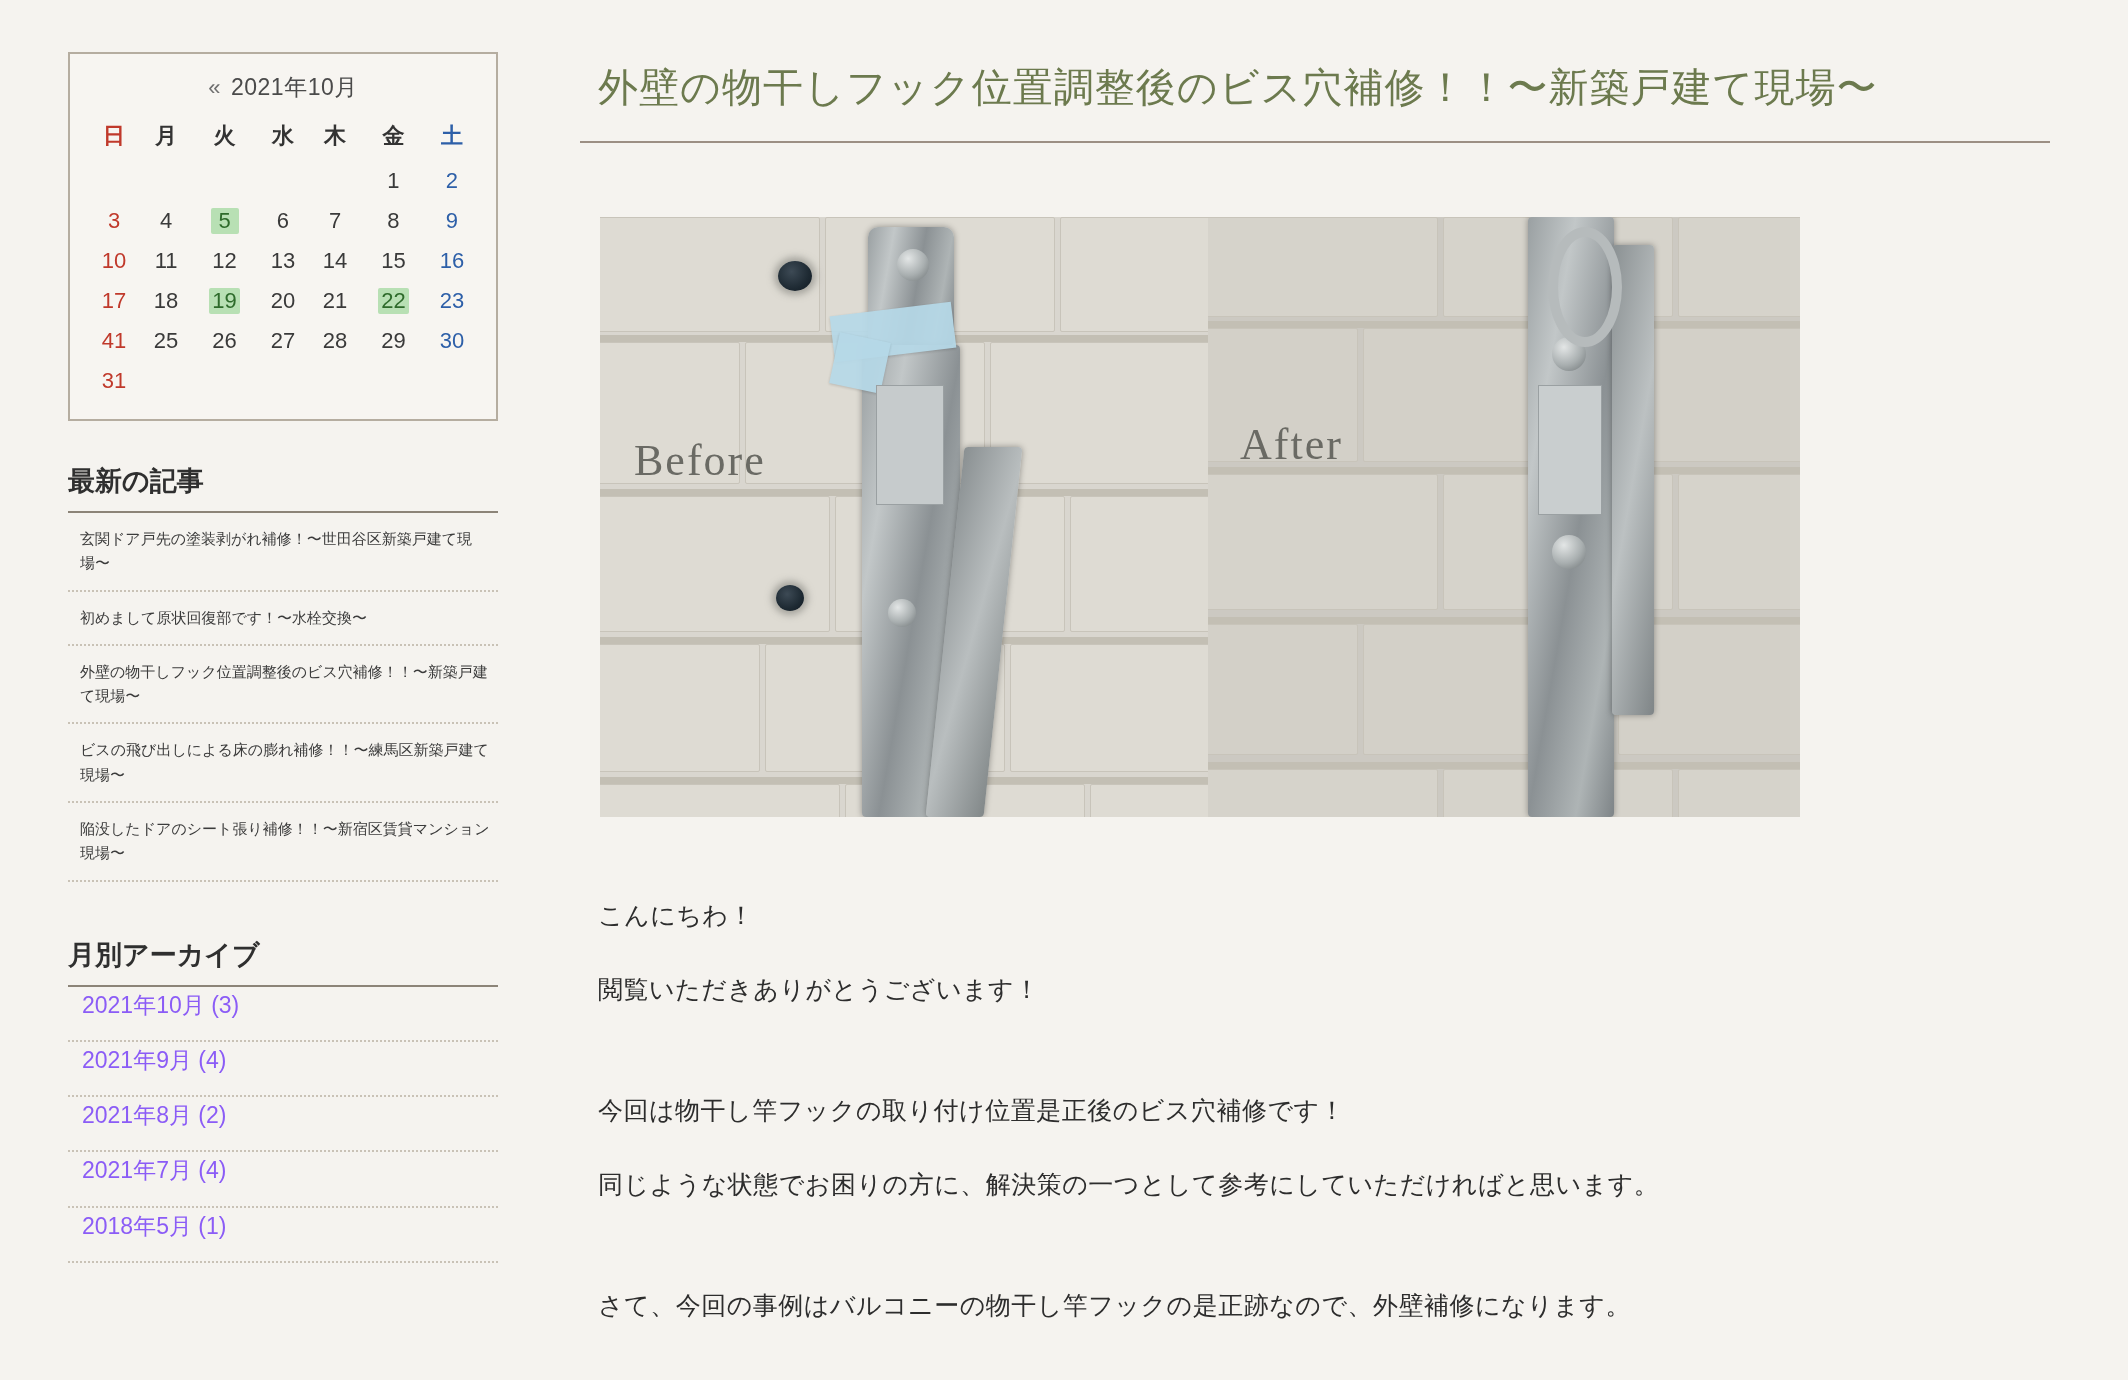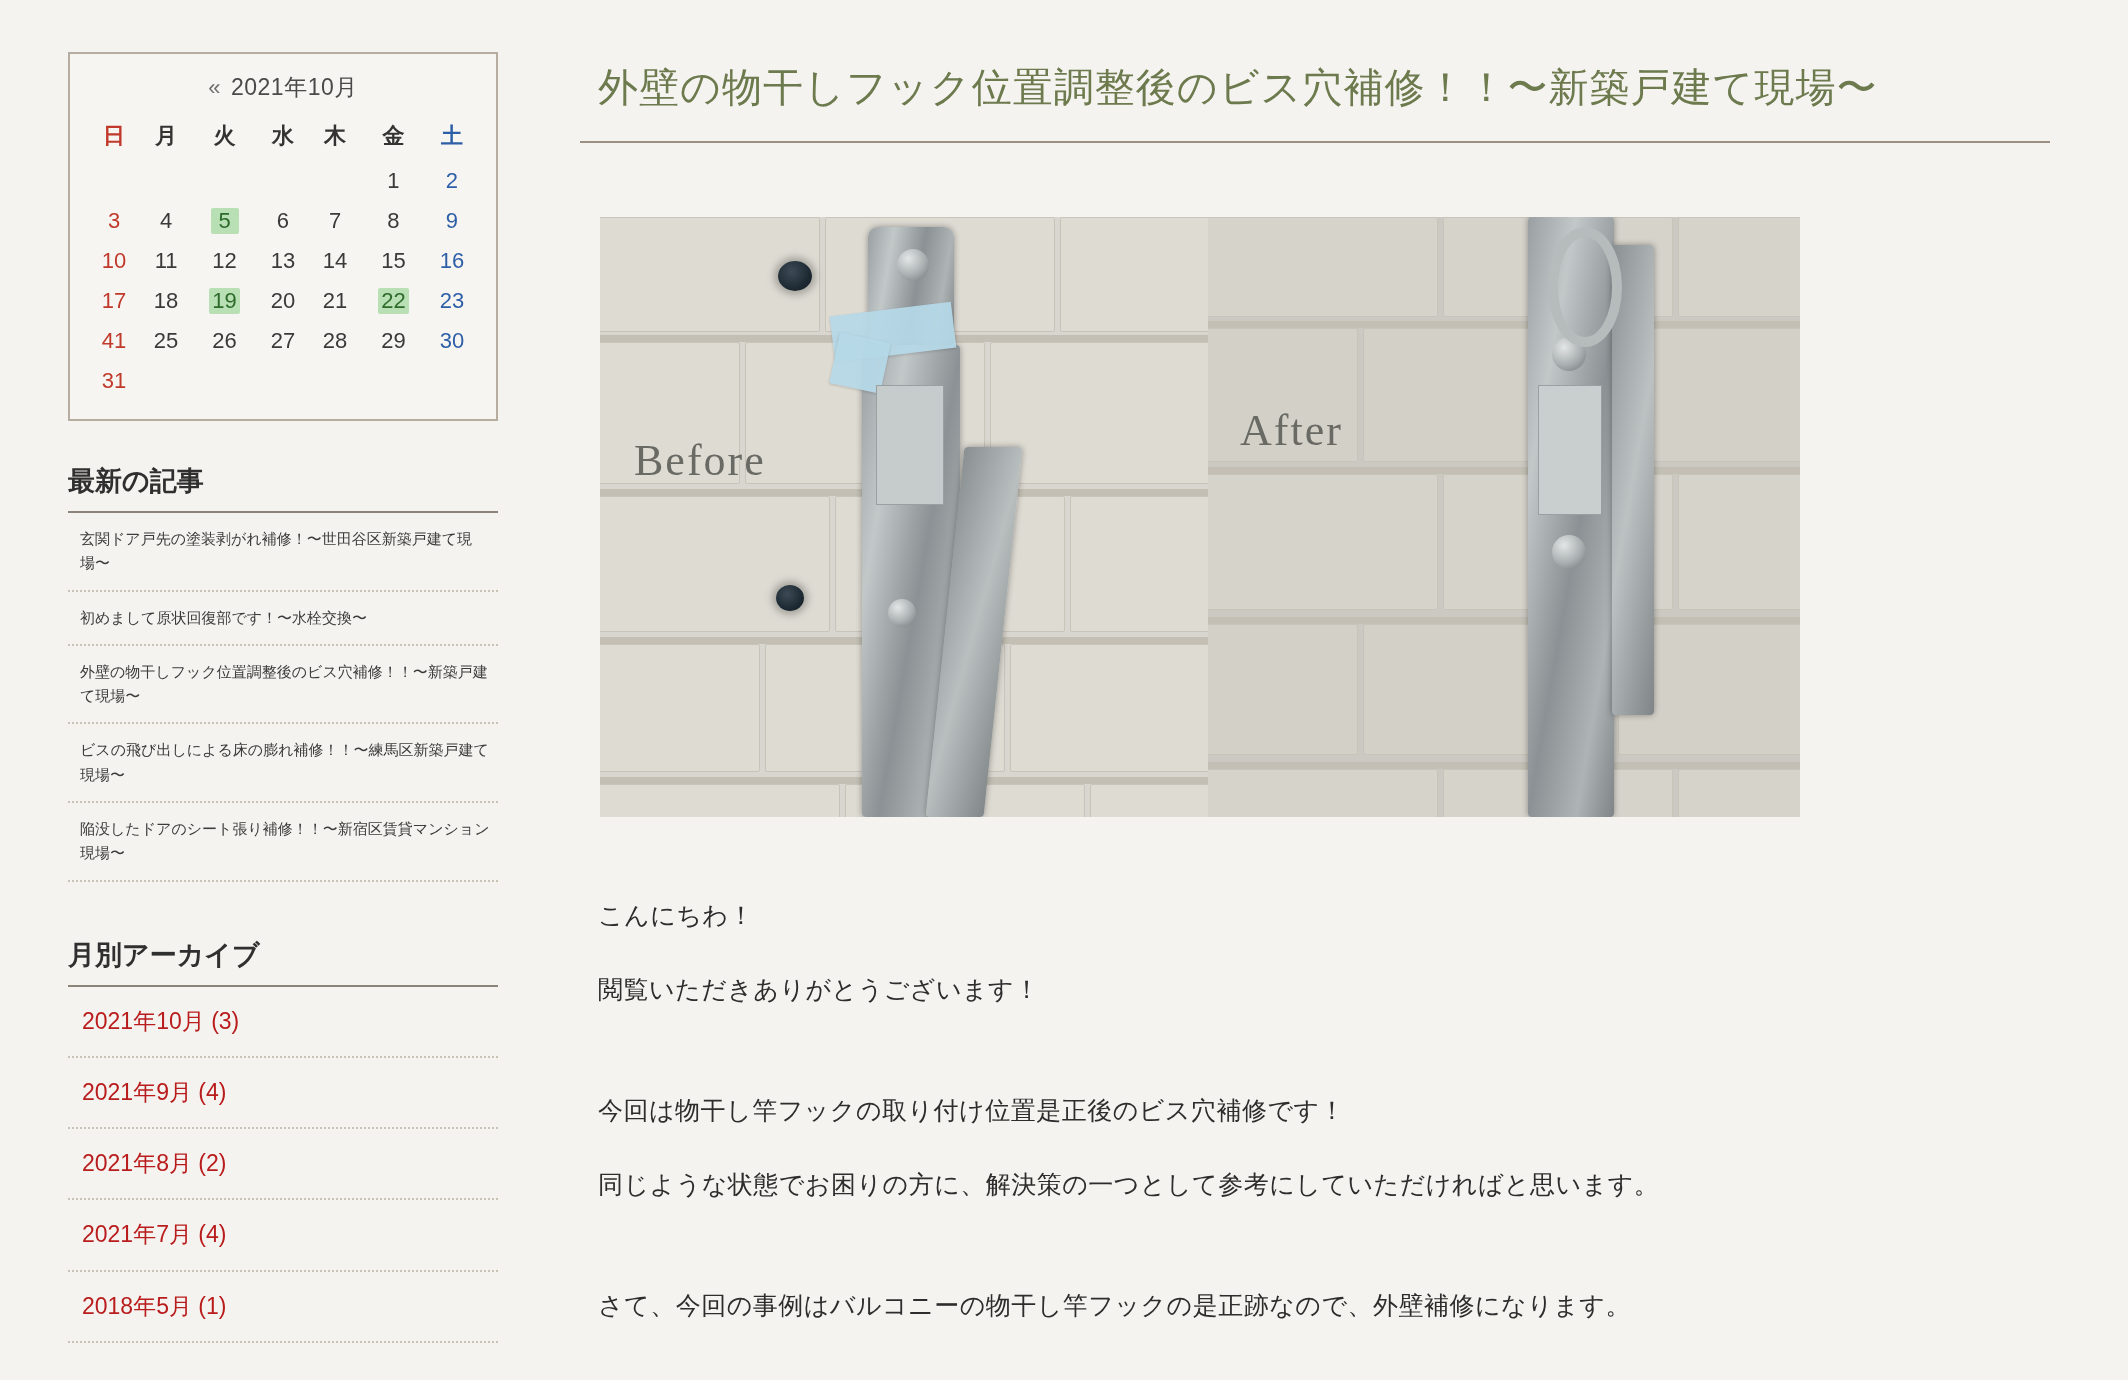--- a/index.html
+++ b/index.html
@@ -91,22 +91,22 @@
   }
   .list li {
     font-size: 15px;
     line-height: 1.62;
     color: #3b3b3b;
     padding: 14px 4px 14px 12px;
     border-bottom: 2px dotted #c9c2b6;
   }
   .list.archive li {
     font-size: 23px;
-    padding: 16px 4px 16px 14px;
-    color: #b91c1c;
+    padding: 0 4px 16px 14px;
+    color: #8b5cf6;
   }
   .sec-title.archive-title { margin-top: 55px; }
 
   
   .main {
     position: absolute;
     left: 580px;
     top: 52px;
     width: 1470px;
   }
@@ -382,21 +382,21 @@
           <div class="brick" style="left:-20px; top:552px; width:250px; height:58px; background:#d6d3cb;"></div>
           <div class="brick" style="left:235px; top:552px; width:230px; height:58px; background:#d6d3cb;"></div>
           <div class="brick" style="left:470px; top:552px; width:190px; height:58px; background:#d6d3cb;"></div>
         </div>
         <div class="bracket" style="left:320px; top:0px; width:86px; height:600px;"></div>
         <div class="ring" style="left:340px; top:10px; width:74px; height:120px; border-color:#b6bbbc;"></div>
         <div class="sticker" style="left:330px; top:168px; width:64px; height:130px; background:#c9cecf;"></div>
         <div class="bolt" style="left:344px; top:120px; width:34px; height:34px;"></div>
         <div class="bolt" style="left:344px; top:318px; width:34px; height:34px;"></div>
         <div class="bracket" style="left:404px; top:28px; width:42px; height:470px; background:linear-gradient(100deg,#8a9092,#bcc1c2,#7f8587);"></div>
-        <div class="label" style="left:32px; top:188px;">After</div>
+        <div class="label" style="left:32px; top:202px;">After</div>
       </div>
     </div>
 
     <div class="body-text">
       <p>こんにちわ！</p>
       <p class="gap">閲覧いただきありがとうございます！</p>
       <p>今回は物干し竿フックの取り付け位置是正後のビス穴補修です！</p>
       <p class="gap">同じような状態でお困りの方に、解決策の一つとして参考にしていただければと思います。</p>
       <p>さて、今回の事例はバルコニーの物干し竿フックの是正跡なので、外壁補修になります。</p>
     </div>

